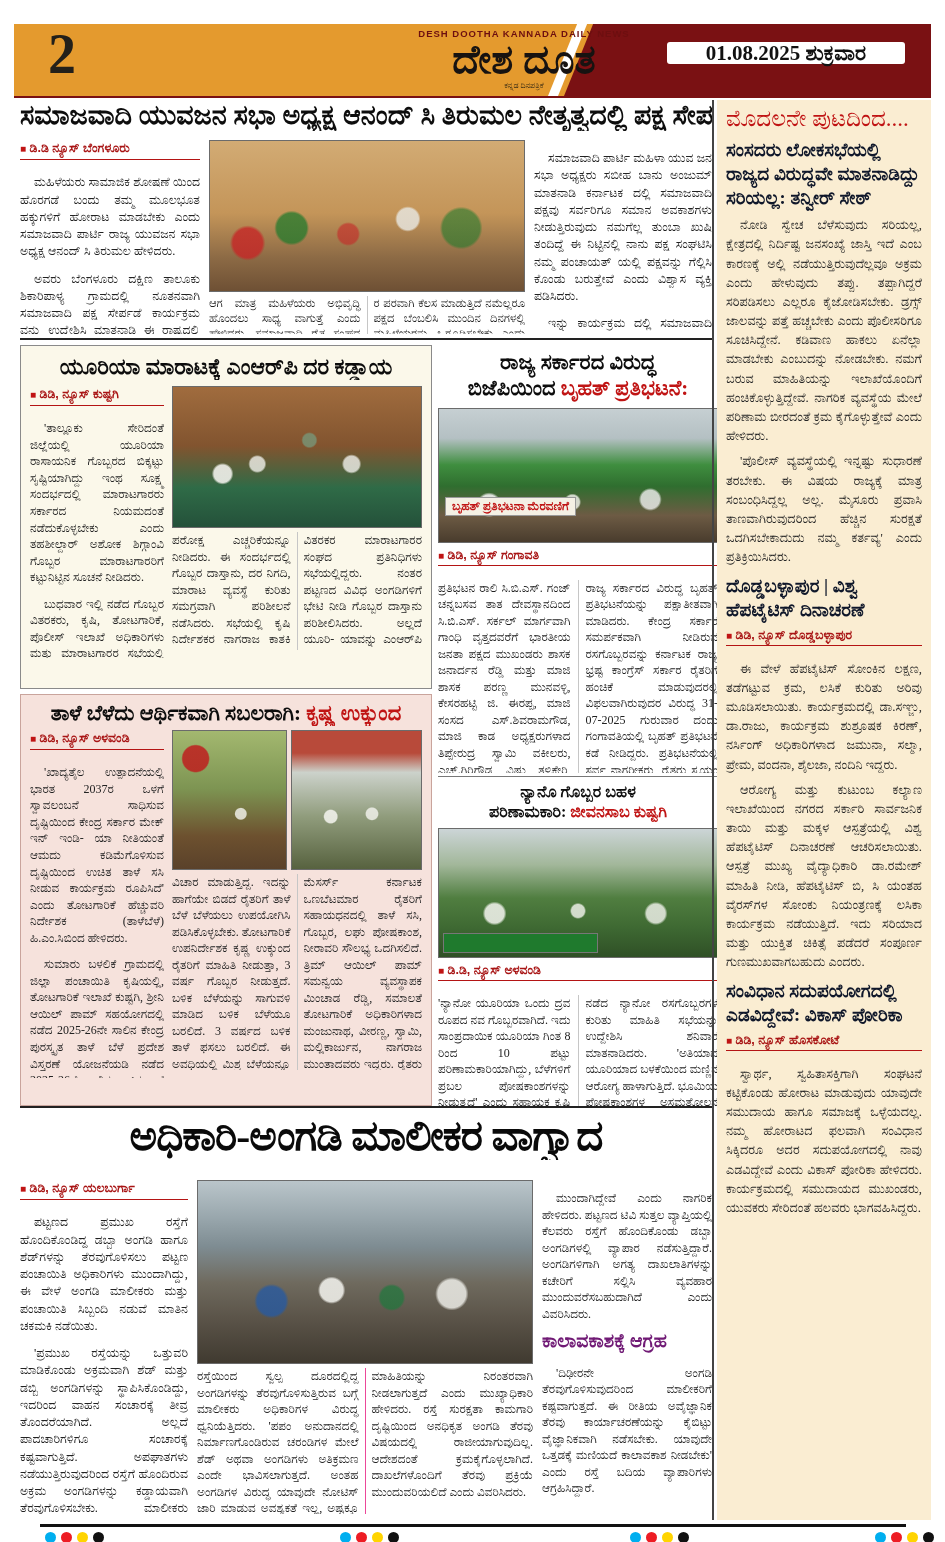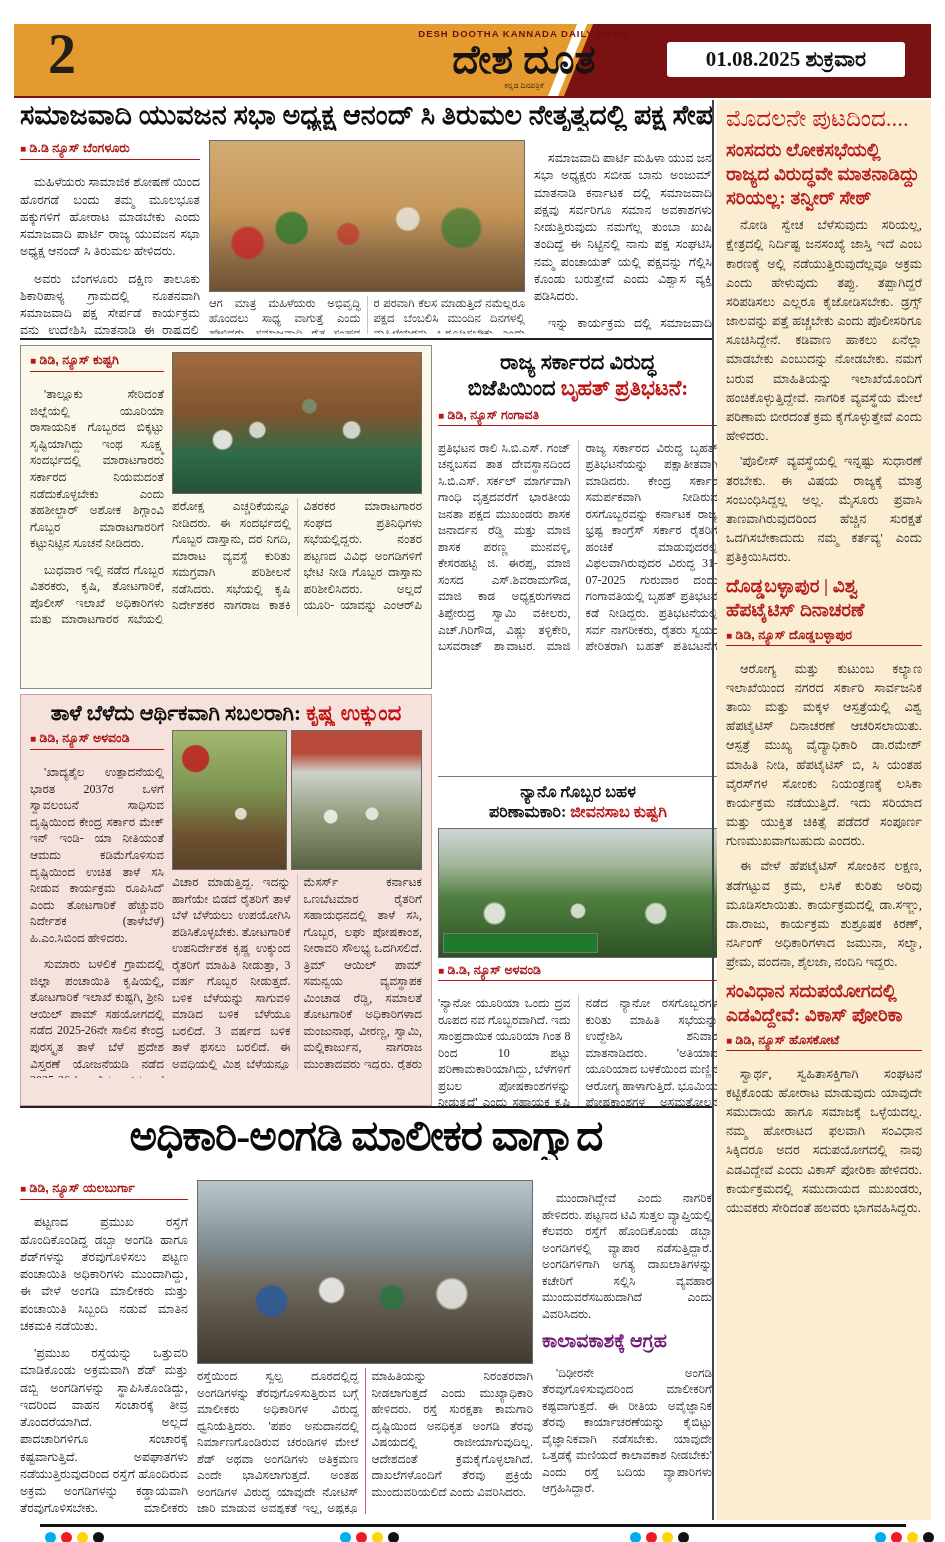--- a/index.html
+++ b/index.html
@@ -8,21 +8,21 @@
 
   
   .masthead{position:absolute;left:14px;top:24px;width:917px;height:72px;background:#e49a2e;overflow:hidden;border-bottom:2px solid #7a1113;}
   .mh-maroon{position:absolute;top:0;bottom:0;left:60%;width:60%;background:#7a1113;transform:skewX(-22deg);transform-origin:bottom left;}
   .mh-stripe{position:absolute;top:0;bottom:0;left:58.2%;width:10px;background:#ffffff;transform:skewX(-22deg);transform-origin:bottom left;}
   .mh-num{position:absolute;left:34px;top:2px;font-size:56px;font-weight:bold;color:#23201a;line-height:1.0;}
   .mh-center{position:absolute;left:360px;top:4px;width:300px;text-align:center;}
   .mh-top-label{font-family:"Liberation Sans",sans-serif;font-size:9.5px;font-weight:bold;color:#6d0f10;letter-spacing:1px;}
   .mh-logo{font-size:40px;font-weight:bold;color:#171311;line-height:1.05;}
   .mh-tagline{font-size:8px;color:#3a2c14;}
-  .mh-datebox{position:absolute;right:26px;top:18px;width:238px;height:35px;background:#ffffff;border-radius:3px;
+  .mh-datebox{position:absolute;right:26px;top:18px;width:238px;height:22px;background:#ffffff;border-radius:3px;
               display:flex;align-items:center;justify-content:center;font-size:21px;font-weight:bold;color:#111;}
 
   
   .kn{font-size:12.5px;line-height:1.38;text-align:justify;color:#222;}
   .kn p{margin:10px 0 4px 0;text-indent:14px;}
   .byline{font-family:"Liberation Sans",sans-serif;font-size:12.5px;font-weight:bold;color:#a81414;
           border-bottom:1.5px solid #b41414;padding-bottom:2px;margin-bottom:14px;white-space:nowrap;overflow:hidden;}
   .byline .bullet{color:#c01414;font-size:10px;}
   .hr{position:absolute;height:2px;background:#222;}
   .vrule{position:absolute;width:1.5px;background:#444;}
@@ -128,21 +128,21 @@
   .bt-under{display:flex;margin-top:4px;height:146px;overflow:hidden;font-size:12px;}
   .bt-under>div{width:50%;}
   .bt-under>div+div{border-left:1px solid #ec4899;padding-left:6px;margin-left:6px;}
   .bt-col4{flex:1;font-size:12px;}
   .bt-subhead{font-size:19px;font-weight:bold;text-align:left;color:#701a75;margin:6px 0 4px 0;}
 
   
   .rail{position:absolute;left:717px;top:100px;width:214px;height:1420px;background:#faedd2;
         padding:6px 9px;box-sizing:border-box;overflow:hidden;}
   .rail-continued{font-size:23px;font-weight:normal;color:#c01414;margin-bottom:4px;}
-  .rail-h{font-size:18.5px;font-weight:bold;line-height:1.3;color:#b91c1c;margin:6px 0 6px 0;}
+  .rail-h{font-size:18.5px;font-weight:bold;line-height:1.3;color:#0f172a;margin:6px 0 6px 0;}
   .rail p{font-size:12.8px;line-height:1.5;text-align:justify;margin:0 0 6px 0;text-indent:14px;color:#232323;}
 
   
   .footer-line{position:absolute;left:40px;top:1524px;width:866px;height:2.5px;background:#111;}
   .dots{position:absolute;top:1532px;display:flex;gap:5px;}
   .dot{width:11px;height:11px;border-radius:50%;}
   .dc{background:#00aeef;} .dr{background:#ed1c24;} .dy{background:#ffd400;} .dk{background:#111;}
 </style>
 </head>
 <body>
@@ -180,20 +180,21 @@
     </div>
     <div class="a1-col3 kn">
       <p>ಸಮಾಜವಾದಿ ಪಾರ್ಟಿ ಮಹಿಳಾ ಯುವ ಜನ ಸಭಾ ಅಧ್ಯಕ್ಷರು ಸಬೀಹ ಬಾನು ಅಂಜುಮ್ ಮಾತನಾಡಿ ಕರ್ನಾಟಕ ದಲ್ಲಿ ಸಮಾಜವಾದಿ ಪಕ್ಷವು ಸರ್ವರಿಗೂ ಸಮಾನ ಅವಕಾಶಗಳು ನೀಡುತ್ತಿರುವುದು ನಮಗೆಲ್ಲ ತುಂಬಾ ಖುಷಿ ತಂದಿದ್ದೆ ಈ ನಿಟ್ಟಿನಲ್ಲಿ ನಾನು ಪಕ್ಷ ಸಂಘಟಿಸಿ ನಮ್ಮ ಪಂಚಾಯತ್ ಯಲ್ಲಿ ಪಕ್ಷವನ್ನು ಗೆಲ್ಲಿಸಿ ಕೊಂಡು ಬರುತ್ತೇವೆ ಎಂದು ವಿಶ್ವಾಸ ವ್ಯಕ್ತಿ ಪಡಿಸಿದರು.</p>
       <p>ಇನ್ನು ಕಾರ್ಯಕ್ರಮ ದಲ್ಲಿ ಸಮಾಜವಾದಿ ಬೆಂಗಳೂದು ದಕ್ಷಿಣ ತಾಲೂಕು ಪ್ರಧಾನ ಕಾರ್ಯದರ್ಶಿ, ರಾಶಿಧ, ಕಾರ್ಯದರ್ಶಿ, ವಹಿಧಾ, ಮಂಜುದೇವಿ, ಹಸೀನಾ ನಾಥಿಯಾ, ಅಭಿದಾ ಬಾನು, ಶಬೀನಾ, ಜರೀನಾ, ರಿಜ್ವಾನ್, ರೀಹಾನ, ಜಾಯಿನ ಬಿ, ಜಬೀನಾ ತಾಜ್, ರೇಷ್ಮಾ, ಲಕ್ಷ್ಮಿ, ದೇವಿ, ಶಾಶಾಜಿ ಸೇರಿದಂತೆ ಹಲವರು ಸೇರ್ಪಡೆಗೊಂಡರು.</p>
     </div>
   </div>
 
   <div class="hr" style="left:20px;top:338px;width:692px;"></div>
 
   <div class="a2-box">
+    <div class="a2-headline">ಯೂರಿಯಾ ಮಾರಾಟಕ್ಕೆ ಎಂಆರ್‌ಪಿ ದರ ಕಡ್ಡಾಯ</div>
     <div class="a2-body">
       <div class="a2-col1 kn">
         <div class="byline">
           <span class="bullet">■</span>
           <span>ಡಿಡಿ, ನ್ಯೂಸ್ ಕುಷ್ಟಗಿ</span>
         </div>
         <p>'ತಾಲ್ಲೂಕು ಸೇರಿದಂತೆ ಜಿಲ್ಲೆಯಲ್ಲಿ ಯೂರಿಯಾ ರಾಸಾಯನಿಕ ಗೊಬ್ಬರದ ಬಿಕ್ಕಟ್ಟು ಸೃಷ್ಟಿಯಾಗಿದ್ದು ಇಂಥ ಸೂಕ್ಷ್ಮ ಸಂದರ್ಭದಲ್ಲಿ ಮಾರಾಟಗಾರರು ಸರ್ಕಾರದ ನಿಯಮದಂತೆ ನಡೆದುಕೊಳ್ಳಬೇಕು ಎಂದು ತಹಶೀಲ್ದಾರ್ ಅಶೋಕ ಶಿಗ್ಗಾಂವಿ ಗೊಬ್ಬರ ಮಾರಾಟಗಾರರಿಗೆ ಕಟ್ಟುನಿಟ್ಟಿನ ಸೂಚನೆ ನೀಡಿದರು.</p>
         <p>ಬುಧವಾರ ಇಲ್ಲಿ ನಡೆದ ಗೊಬ್ಬರ ವಿತರಕರು, ಕೃಷಿ, ತೋಟಗಾರಿಕೆ, ಪೊಲೀಸ್ ಇಲಾಖೆ ಅಧಿಕಾರಿಗಳು ಮತ್ತು ಮಾರಾಟಗಾರರ ಸಭೆಯಲ್ಲಿ ಮಾತನಾಡಿದ ಅವರು, ಎಂಆರ್‌ಪಿ ದರದಲ್ಲಿಯೇ ಗೊಬ್ಬರ ಮಾರಾಟ ಮಾಡಬೇಕು ಎಂದು ಅಧಿಕಾರಿಗಳಿಗೆ ಸೂಚನೆ ನೀಡಿದರು.</p>
       </div>
       <div class="a2-right">
@@ -203,20 +204,23 @@
           <div>ವಿತರಕರ ಮಾರಾಟಗಾರರ ಸಂಘದ ಪ್ರತಿನಿಧಿಗಳು ಸಭೆಯಲ್ಲಿದ್ದರು. ನಂತರ ಪಟ್ಟಣದ ವಿವಿಧ ಅಂಗಡಿಗಳಿಗೆ ಭೇಟಿ ನೀಡಿ ಗೊಬ್ಬರ ದಾಸ್ತಾನು ಪರಿಶೀಲಿಸಿದರು. ಅಲ್ಲದೆ ಯೂರಿ- ಯಾವನ್ನು ಎಂಆರ್‌ಪಿ ದರದಲ್ಲಿ ಮಾರಾಟ ಮಾಡುವಂತೆ ಅಧಿಕಾರಿಗಳ ಗಮನಿಸಿದರು.</div>
         </div>
       </div>
     </div>
   </div>
 
   <div class="a3">
     <div class="a3-headline">
       <span>ರಾಜ್ಯ ಸರ್ಕಾರದ ವಿರುದ್ಧ</span><br>
       <span>ಬಿಜೆಪಿಯಿಂದ </span><span class="red">ಬೃಹತ್ ಪ್ರತಿಭಟನೆ:</span>
+    </div>
+    <div class="photo ph-a3">
+      <div class="a3-banner">ಬೃಹತ್ ಪ್ರತಿಭಟನಾ ಮೆರವಣಿಗೆ</div>
     </div>
     <div class="byline a3-byline">
       <span class="bullet">■</span>
       <span>ಡಿಡಿ, ನ್ಯೂಸ್ ಗಂಗಾವತಿ</span>
     </div>
     <div class="a3-cols kn">
       <div>ಪ್ರತಿಭಟನ ರಾಲಿ ಸಿ.ಬಿ.ಎಸ್. ಗಂಜ್ ಚನ್ನಬಸವ ತಾತ ದೇವಸ್ಥಾನದಿಂದ ಸಿ.ಬಿ.ಎಸ್. ಸರ್ಕಲ್ ಮಾರ್ಗವಾಗಿ ಗಾಂಧಿ ವೃತ್ತದವರೆಗೆ ಭಾರತೀಯ ಜನತಾ ಪಕ್ಷದ ಮುಖಂಡರು ಶಾಸಕ ಜನಾರ್ದನ ರೆಡ್ಡಿ ಮತ್ತು ಮಾಜಿ ಶಾಸಕ ಪರಣ್ಣ ಮುನವಳ್ಳಿ, ಕೇಸರಹಟ್ಟಿ ಜಿ. ಈರಪ್ಪ, ಮಾಜಿ ಸಂಸದ ಎಸ್.ಶಿವರಾಮಗೌಡ, ಮಾಜಿ ಕಾಡ ಅಧ್ಯಕ್ಷರುಗಳಾದ ತಿಪ್ಪೇರುದ್ರ ಸ್ವಾಮಿ ವಕೀಲರು, ಎಚ್.ಗಿರಿಗೌಡ, ವಿಷ್ಣು ತಳ್ಳಿಕೇರಿ, ಬಸವರಾಜ್ ಶ್ಯಾವಾಟರ, ಮಾಜಿ ಜಿಲ್ಲಾಧ್ಯಕ್ಷ</div>
       <div>ರಾಜ್ಯ ಸರ್ಕಾರದ ವಿರುದ್ಧ ಬೃಹತ್ ಪ್ರತಿಭಟನೆಯನ್ನು ಪಕ್ಷಾತೀತವಾಗಿ ಮಾಡಿದರು. ಕೇಂದ್ರ ಸರ್ಕಾರ ಸಮರ್ಪಕವಾಗಿ ನೀಡಿರುವ ರಸಗೊಬ್ಬರವನ್ನು ಕರ್ನಾಟಕ ರಾಜ್ಯ ಭ್ರಷ್ಟ ಕಾಂಗ್ರೆಸ್ ಸರ್ಕಾರ ರೈತರಿಗೆ ಹಂಚಿಕೆ ಮಾಡುವುದರಲ್ಲಿ ವಿಫಲವಾಗಿರುವುದರ ವಿರುದ್ಧ 31-07-2025 ಗುರುವಾರ ದಂದು ಗಂಗಾವತಿಯಲ್ಲಿ ಬೃಹತ್ ಪ್ರತಿಭಟನೆ ಕಡೆ ನೀಡಿದ್ದರು. ಪ್ರತಿಭಟನೆಯಲ್ಲಿ ಸರ್ವ ನಾಗರೀಕರು, ರೈತರು ಸ್ವಯಂ ಪ್ರೇರಿತರಾಗಿ ಬೃಹತ್ ಪ್ರತಿಭಟನೆಗೆ ಆಗಮಿಸಿ, ರೈತರಿಗೆ ಮಾಡಿರುವ ಅನ್ಯಾಯವನ್ನು ಖಂಡಿಸಿ ಪಾಲ್ಗೊಂಡಿದ್ದರು.</div>
     </div>
   </div>
@@ -297,22 +301,22 @@
   <div class="rail">
     <div class="rail-continued">ಮೊದಲನೇ ಪುಟದಿಂದ....</div>
     <div class="rail-h">ಸಂಸದರು ಲೋಕಸಭೆಯಲ್ಲಿ ರಾಜ್ಯದ ವಿರುದ್ಧವೇ ಮಾತನಾಡಿದ್ದು ಸರಿಯಲ್ಲ: ತನ್ವೀರ್ ಸೇಠ್</div>
     <p>ನೋಡಿ ಸ್ವೇಚ ಬೆಳೆಸುವುದು ಸರಿಯಲ್ಲ, ಕ್ಷೇತ್ರದಲ್ಲಿ ನಿರ್ದಿಷ್ಟ ಜನಸಂಖ್ಯೆ ಜಾಸ್ತಿ ಇದೆ ಎಂಬ ಕಾರಣಕ್ಕೆ ಅಲ್ಲಿ ನಡೆಯುತ್ತಿರುವುದೆಲ್ಲವೂ ಅಕ್ರಮ ಎಂದು ಹೇಳುವುದು ತಪ್ಪು. ತಪ್ಪಾಗಿದ್ದರೆ ಸರಿಪಡಿಸಲು ಎಲ್ಲರೂ ಕೈಜೋಡಿಸಬೇಕು. ಡ್ರಗ್ಸ್ ಜಾಲವನ್ನು ಪತ್ತೆ ಹಚ್ಚಬೇಕು ಎಂದು ಪೊಲೀಸರಿಗೂ ಸೂಚಿಸಿದ್ದೇನೆ. ಕಡಿವಾಣ ಹಾಕಲು ಏನೆಲ್ಲಾ ಮಾಡಬೇಕು ಎಂಬುದನ್ನು ನೋಡಬೇಕು. ನಮಗೆ ಬರುವ ಮಾಹಿತಿಯನ್ನು ಇಲಾಖೆಯೊಂದಿಗೆ ಹಂಚಿಕೊಳ್ಳುತ್ತಿದ್ದೇವೆ. ನಾಗರಿಕ ವ್ಯವಸ್ಥೆಯ ಮೇಲೆ ಪರಿಣಾಮ ಬೀರದಂತೆ ಕ್ರಮ ಕೈಗೊಳ್ಳುತ್ತೇವೆ ಎಂದು ಹೇಳಿದರು.</p>
     <p>'ಪೊಲೀಸ್ ವ್ಯವಸ್ಥೆಯಲ್ಲಿ ಇನ್ನಷ್ಟು ಸುಧಾರಣೆ ತರಬೇಕು. ಈ ವಿಷಯ ರಾಜ್ಯಕ್ಕೆ ಮಾತ್ರ ಸಂಬಂಧಿಸಿದ್ದಲ್ಲ ಅಲ್ಲ. ಮೈಸೂರು ಪ್ರವಾಸಿ ತಾಣವಾಗಿರುವುದರಿಂದ ಹೆಚ್ಚಿನ ಸುರಕ್ಷತೆ ಒದಗಿಸಬೇಕಾದುದು ನಮ್ಮ ಕರ್ತವ್ಯ' ಎಂದು ಪ್ರತಿಕ್ರಿಯಿಸಿದರು.</p>
     <div class="rail-h">ದೊಡ್ಡಬಳ್ಳಾಪುರ | ವಿಶ್ವ ಹೆಪಟೈಟಿಸ್ ದಿನಾಚರಣೆ</div>
     <div class="byline">
       <span class="bullet">■</span>
       <span>ಡಿಡಿ, ನ್ಯೂಸ್ ದೊಡ್ಡಬಳ್ಳಾಪುರ</span>
     </div>
+    <p>ಈ ವೇಳೆ ಹೆಪಟೈಟಿಸ್ ಸೋಂಕಿನ ಲಕ್ಷಣ, ತಡೆಗಟ್ಟುವ ಕ್ರಮ, ಲಸಿಕೆ ಕುರಿತು ಅರಿವು ಮೂಡಿಸಲಾಯಿತು. ಕಾರ್ಯಕ್ರಮದಲ್ಲಿ ಡಾ.ಸಞ್ಜು, ಡಾ.ರಾಜು, ಕಾರ್ಯಕ್ರಮ ಶುಶ್ರೂಷಕ ಕಿರಣ್, ನರ್ಸಿಂಗ್ ಅಧಿಕಾರಿಗಳಾದ ಜಮುನಾ, ಸಲ್ಮಾ, ಪ್ರೇಮ, ವಂದನಾ, ಶೈಲಜಾ, ನಂದಿನಿ ಇದ್ದರು.</p>
     <p>ಆರೋಗ್ಯ ಮತ್ತು ಕುಟುಂಬ ಕಲ್ಯಾಣ ಇಲಾಖೆಯಿಂದ ನಗರದ ಸರ್ಕಾರಿ ಸಾರ್ವಜನಿಕ ತಾಯಿ ಮತ್ತು ಮಕ್ಕಳ ಆಸ್ಪತ್ರೆಯಲ್ಲಿ ವಿಶ್ವ ಹೆಪಟೈಟಿಸ್ ದಿನಾಚರಣೆ ಆಚರಿಸಲಾಯಿತು. ಆಸ್ಪತ್ರೆ ಮುಖ್ಯ ವೈದ್ಯಾಧಿಕಾರಿ ಡಾ.ರಮೇಶ್ ಮಾಹಿತಿ ನೀಡಿ, ಹೆಪಟೈಟಿಸ್ ಬಿ, ಸಿ ಯಂತಹ ವೈರಸ್‌ಗಳ ಸೋಂಕು ನಿಯಂತ್ರಣಕ್ಕೆ ಲಸಿಕಾ ಕಾರ್ಯಕ್ರಮ ನಡೆಯುತ್ತಿದೆ. ಇದು ಸರಿಯಾದ ಮತ್ತು ಯುಕ್ತಿತ ಚಿಕಿತ್ಸೆ ಪಡೆದರೆ ಸಂಪೂರ್ಣ ಗುಣಮುಖವಾಗಬಹುದು ಎಂದರು.</p>
-    <p>ಈ ವೇಳೆ ಹೆಪಟೈಟಿಸ್ ಸೋಂಕಿನ ಲಕ್ಷಣ, ತಡೆಗಟ್ಟುವ ಕ್ರಮ, ಲಸಿಕೆ ಕುರಿತು ಅರಿವು ಮೂಡಿಸಲಾಯಿತು. ಕಾರ್ಯಕ್ರಮದಲ್ಲಿ ಡಾ.ಸಞ್ಜು, ಡಾ.ರಾಜು, ಕಾರ್ಯಕ್ರಮ ಶುಶ್ರೂಷಕ ಕಿರಣ್, ನರ್ಸಿಂಗ್ ಅಧಿಕಾರಿಗಳಾದ ಜಮುನಾ, ಸಲ್ಮಾ, ಪ್ರೇಮ, ವಂದನಾ, ಶೈಲಜಾ, ನಂದಿನಿ ಇದ್ದರು.</p>
     <div class="rail-h">ಸಂವಿಧಾನ ಸದುಪಯೋಗದಲ್ಲಿ ಎಡವಿದ್ದೇವೆ: ವಿಕಾಸ್ ಪೋರಿಕಾ</div>
     <div class="byline">
       <span class="bullet">■</span>
       <span>ಡಿಡಿ, ನ್ಯೂಸ್ ಹೊಸಕೋಟೆ</span>
     </div>
     <p>ಸ್ವಾರ್ಥ, ಸ್ವಹಿತಾಸಕ್ತಿಗಾಗಿ ಸಂಘಟನೆ ಕಟ್ಟಿಕೊಂಡು ಹೋರಾಟ ಮಾಡುವುದು ಯಾವುದೇ ಸಮುದಾಯ ಹಾಗೂ ಸಮಾಜಕ್ಕೆ ಒಳ್ಳೆಯದಲ್ಲ. ನಮ್ಮ ಹೋರಾಟದ ಫಲವಾಗಿ ಸಂವಿಧಾನ ಸಿಕ್ಕಿದರೂ ಅದರ ಸದುಪಯೋಗದಲ್ಲಿ ನಾವು ಎಡವಿದ್ದೇವೆ ಎಂದು ವಿಕಾಸ್ ಪೋರಿಕಾ ಹೇಳಿದರು. ಕಾರ್ಯಕ್ರಮದಲ್ಲಿ ಸಮುದಾಯದ ಮುಖಂಡರು, ಯುವಕರು ಸೇರಿದಂತೆ ಹಲವರು ಭಾಗವಹಿಸಿದ್ದರು.</p>
   </div>
 
   <div class="footer-line"></div>
   <div class="dots" style="left:45px;">

